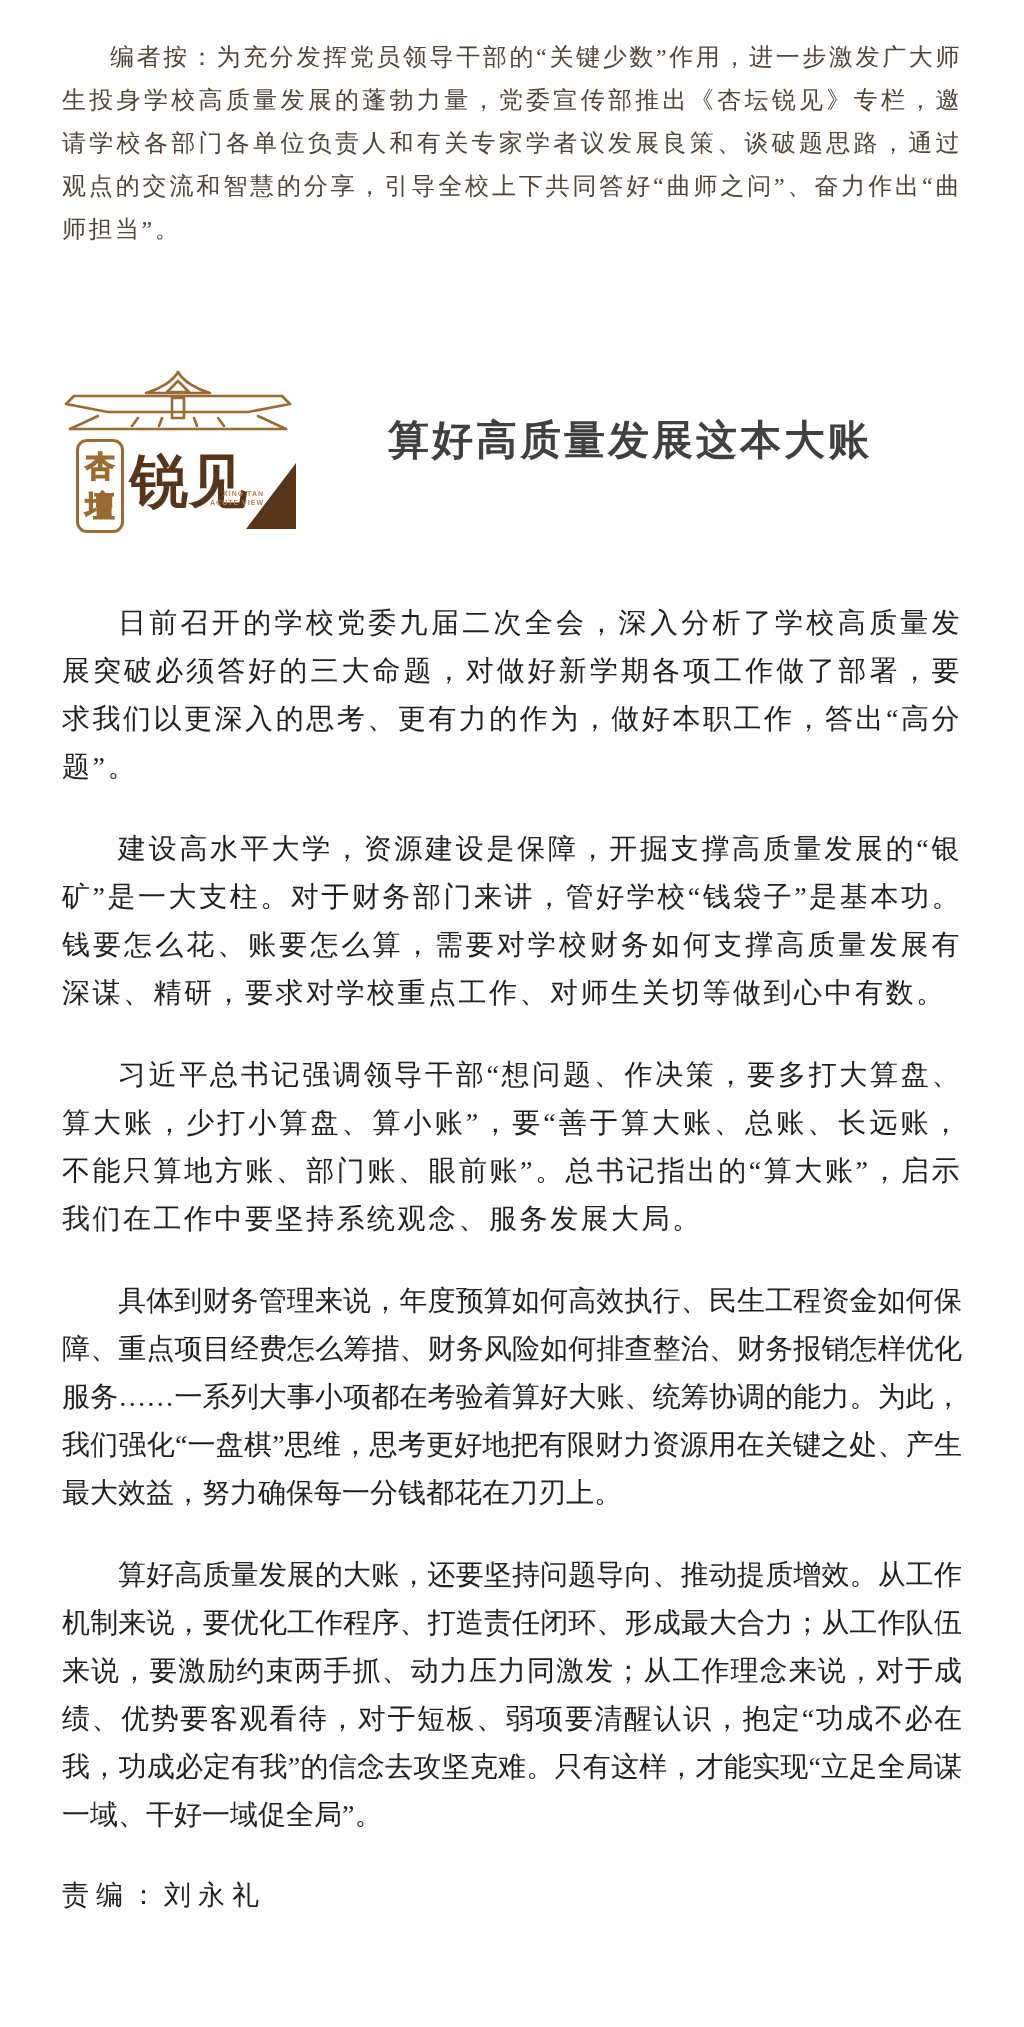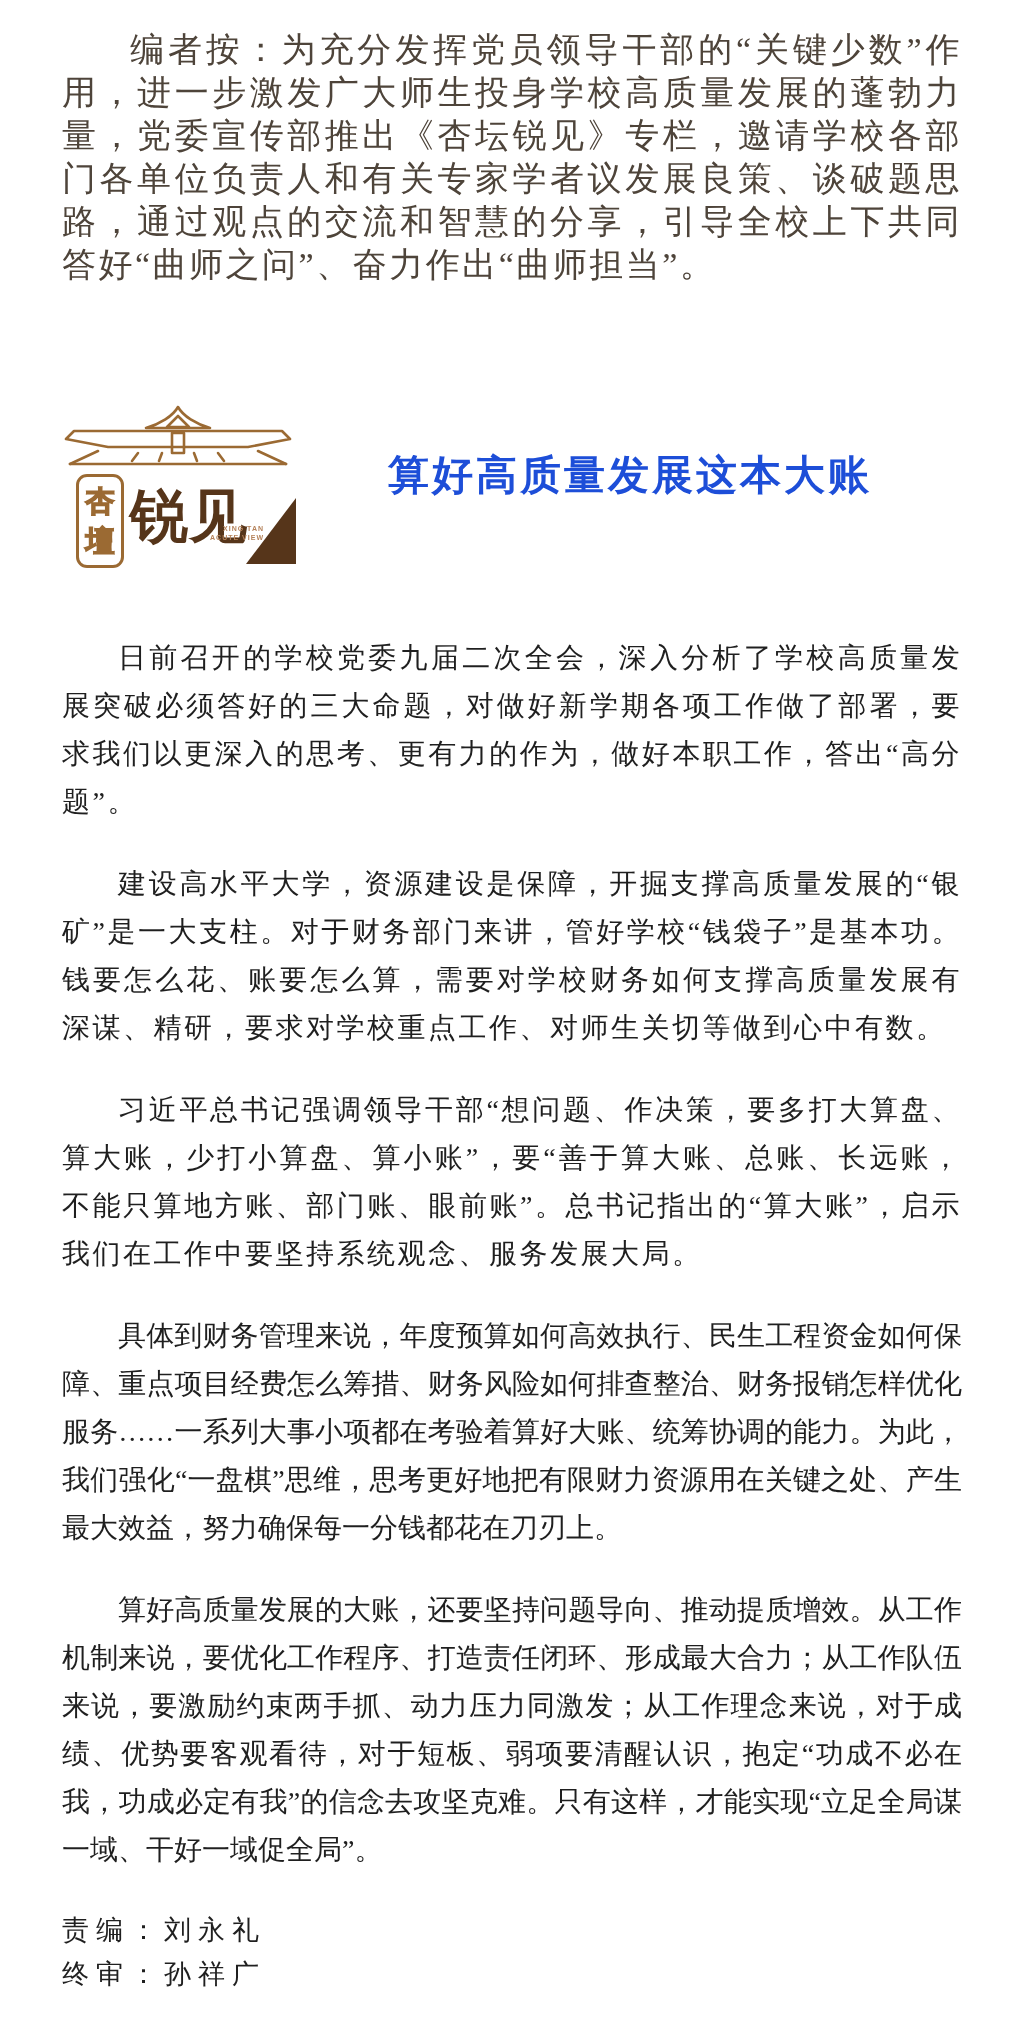--- a/index.html
+++ b/index.html
@@ -9,22 +9,22 @@
     height: 2027px;
     margin: 0 auto;
     background: #ffffff;
     overflow: hidden;
     font-family: "Liberation Serif", "DejaVu Serif", serif;
   }
   .inner { padding: 0 62px; }
 
   
   .editor-note {
-    margin-top: 28px;
-    font-size: 34px;
+    margin-top: 36px;
+    font-size: 24px;
     line-height: 43px;
     letter-spacing: 2.5px;
     color: #4e443a;
     text-align: justify;
     text-indent: 2em;
   }
 
   
   .header { display: flex; margin-top: 118px; align-items: flex-start; }
   .logo { width: 236px; flex: 0 0 236px; position: relative; }
@@ -54,21 +54,21 @@
   }
   .logo-latin {
     position: absolute; right: 34px; bottom: 26px; z-index: 2;
     font-family: "Liberation Sans", sans-serif;
     font-size: 7px; line-height: 9px; font-weight: 700;
     color: #b5825a; text-align: right; letter-spacing: 1px; white-space: nowrap;
   }
   .title-wrap { flex: 1; padding-top: 46px; text-align: center; }
   .article-title {
     margin: 0; font-size: 41px; line-height: 50px; font-weight: 900;
-    color: #1d4ed8; letter-spacing: 3px; white-space: nowrap;
+    color: #404040; letter-spacing: 3px; white-space: nowrap;
   }
   .byline { margin-top: 24px; font-size: 25px; color: #2b2b2b; letter-spacing: 6px; }
   .byline-ring {
     display: inline-block; vertical-align: -2px; margin-right: 16px;
     width: 12px; height: 12px; border: 5px solid #7d4a1e; border-radius: 50%;
   }
 
   
   .content { margin-top: 66px; color: #1f1f1f; }
   .content p {
@@ -131,17 +131,16 @@
     <div class="content">
       <p>日前召开的学校党委九届二次全会，深入分析了学校高质量发展突破必须答好的三大命题，对做好新学期各项工作做了部署，要求我们以更深入的思考、更有力的作为，做好本职工作，答出“高分题”。</p>
       <p>建设高水平大学，资源建设是保障，开掘支撑高质量发展的“银矿”是一大支柱。对于财务部门来讲，管好学校“钱袋子”是基本功。钱要怎么花、账要怎么算，需要对学校财务如何支撑高质量发展有深谋、精研，要求对学校重点工作、对师生关切等做到心中有数。</p>
       <p>习近平总书记强调领导干部“想问题、作决策，要多打大算盘、算大账，少打小算盘、算小账”，要“善于算大账、总账、长远账，不能只算地方账、部门账、眼前账”。总书记指出的“算大账”，启示我们在工作中要坚持系统观念、服务发展大局。</p>
       <p class="tight">具体到财务管理来说，年度预算如何高效执行、民生工程资金如何保障、重点项目经费怎么筹措、财务风险如何排查整治、财务报销怎样优化服务……一系列大事小项都在考验着算好大账、统筹协调的能力。为此，我们强化“一盘棋”思维，思考更好地把有限财力资源用在关键之处、产生最大效益，努力确保每一分钱都花在刀刃上。</p>
       <p class="tight">算好高质量发展的大账，还要坚持问题导向、推动提质增效。从工作机制来说，要优化工作程序、打造责任闭环、形成最大合力；从工作队伍来说，要激励约束两手抓、动力压力同激发；从工作理念来说，对于成绩、优势要客观看待，对于短板、弱项要清醒认识，抱定“功成不必在我，功成必定有我”的信念去攻坚克难。只有这样，才能实现“立足全局谋一域、干好一域促全局”。</p>
     </div>
 
     <div class="credits">
       <div>责编：刘永礼</div>
-      <div>终审：孙祥广</div>
     </div>
 
   </div>
 </div>
 
 </body></html>

